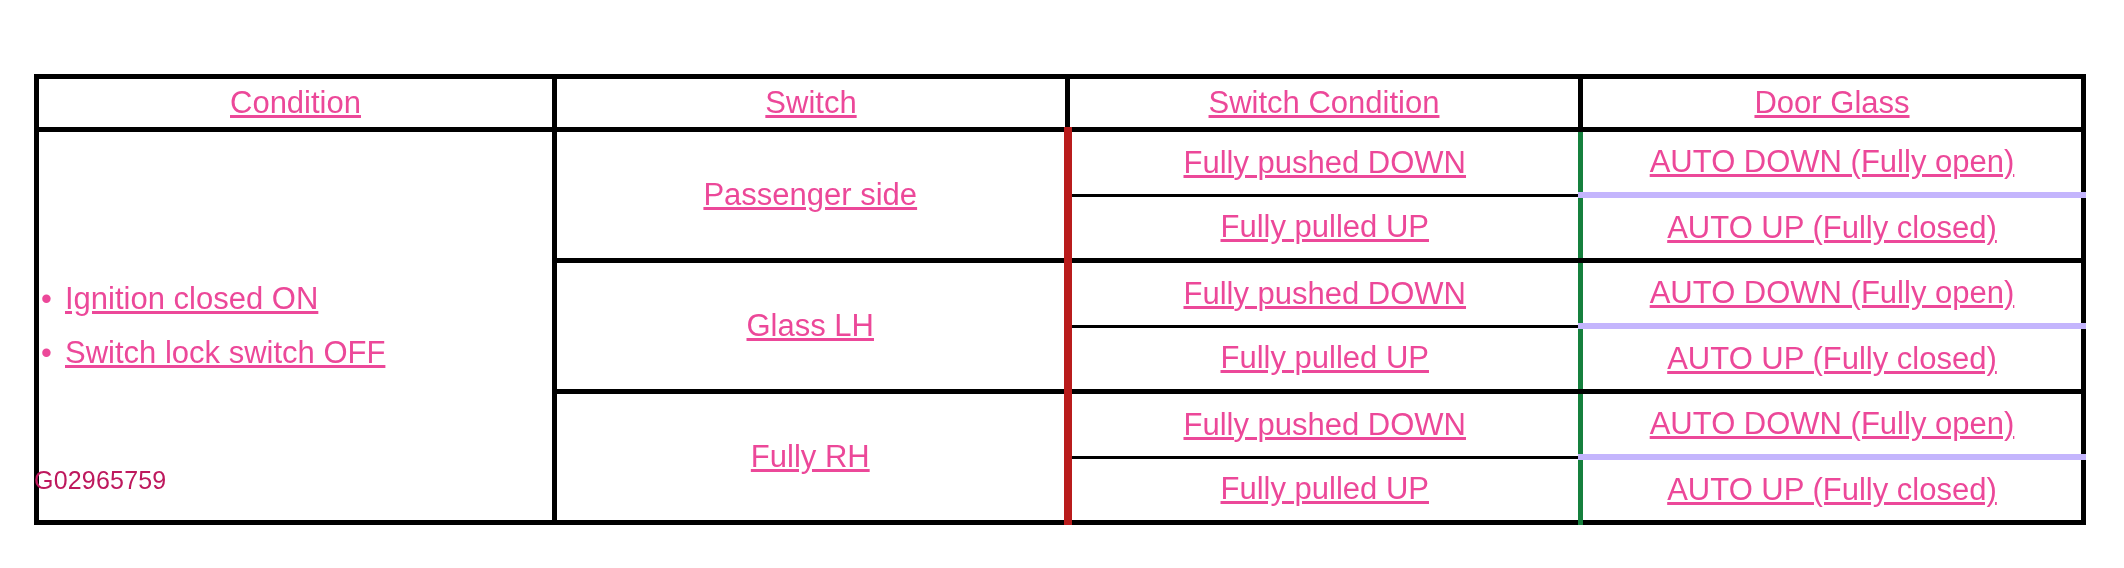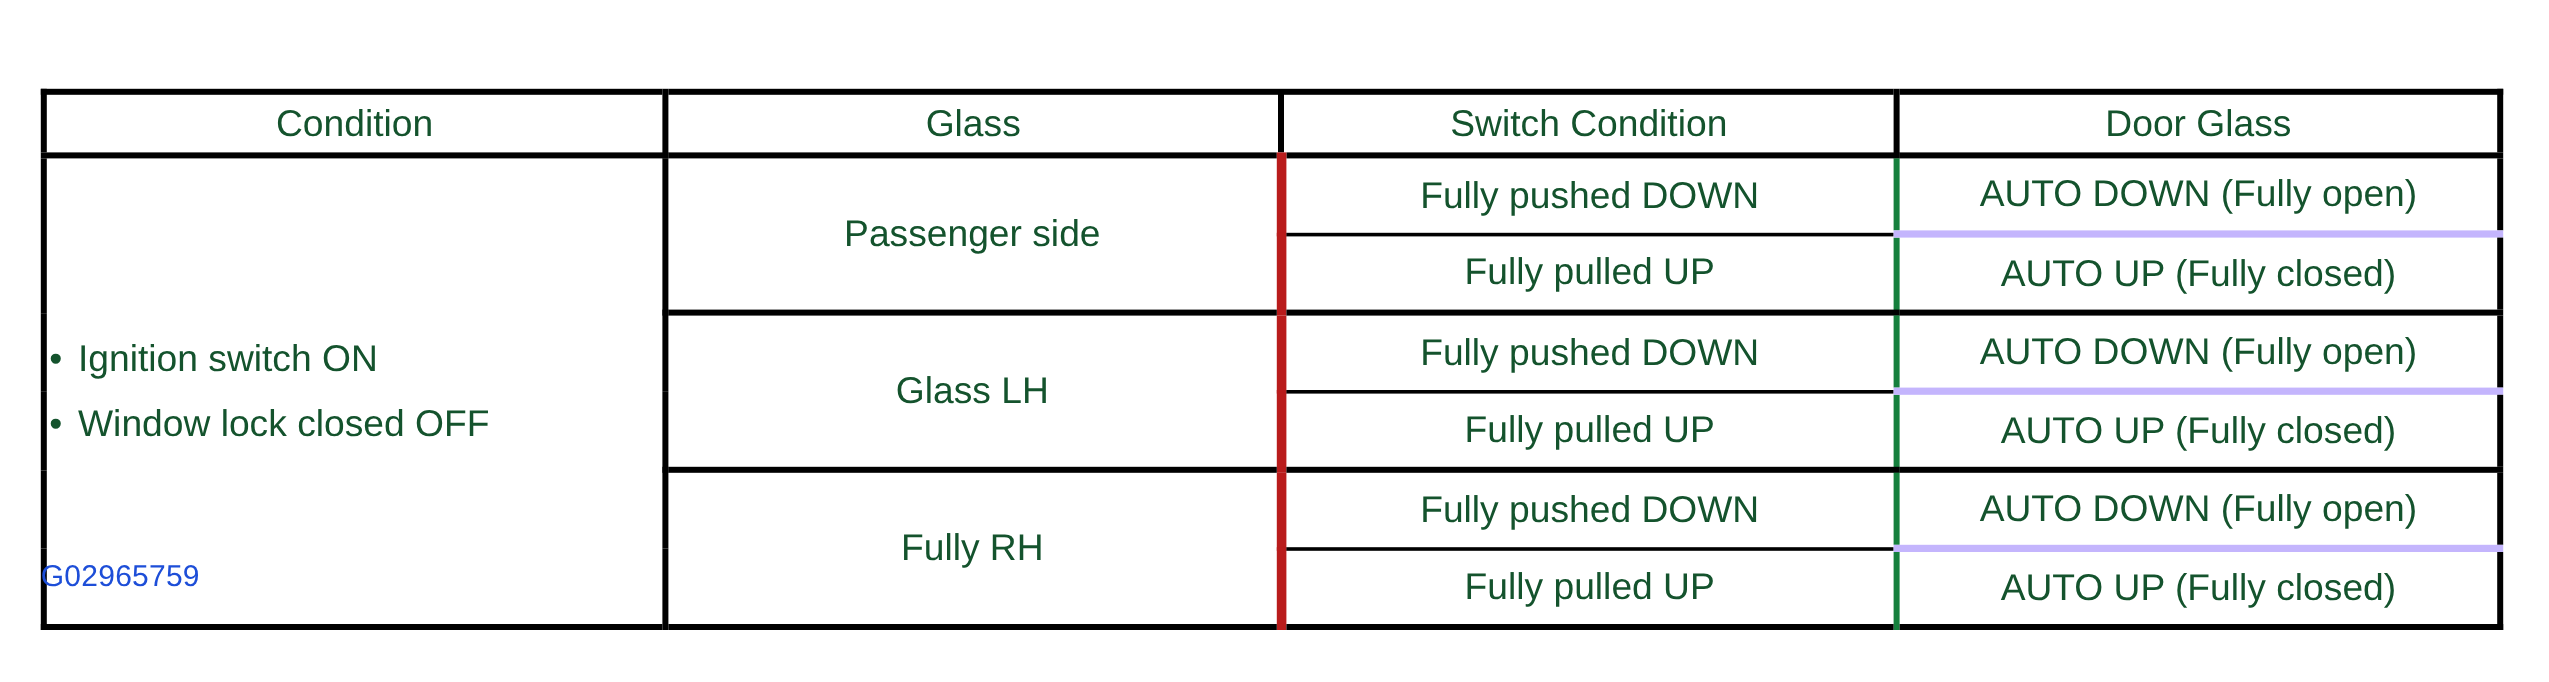--- a/index.html
+++ b/index.html
@@ -39,21 +39,22 @@
   table.spec td,
   table.spec th {
     background: #ffffff;
     padding: 0;
     margin: 0;
     vertical-align: middle;
     text-align: center;
     font-weight: normal;
     font-size: 31px;
     line-height: 1.24;
-    color: #14532d;
+    color: #ec4899;
+    text-decoration: underline;
   }
 
   
   table.spec {
     border-top: 5px solid #000;
     border-bottom: 5px solid #000;
     border-left: 5px solid #000;
     border-right: 5px solid #000;
   }
 
@@ -123,59 +124,59 @@
     left: 2px;
     top: 0;
   }
 
   .caption {
     position: absolute;
     left: 34px;
     top: 466px;
     font-size: 25px;
     letter-spacing: 0.2px;
-    color: #1d4ed8;
+    color: #be185d;
     font-family: "Liberation Sans", sans-serif;
   }
 </style>
 </head>
 <body>
 
 <div class="page">
 
   <div class="table-wrap">
     <table class="spec">
       <colgroup>
         <col class="c-condition">
         <col class="c-switch">
         <col class="c-operation">
         <col class="c-glass">
       </colgroup>
 
       <thead>
         <tr>
           <th class="hdr-cell">Condition</th>
-          <th class="hdr-cell">Glass</th>
+          <th class="hdr-cell">Switch</th>
           <th class="hdr-cell">Switch Condition</th>
           <th class="hdr-cell last">Door Glass</th>
         </tr>
       </thead>
 
       <tbody>
 
         <tr>
           <td class="cond-cell" rowspan="6">
             <ul class="cond-list">
               <li>
                 <span class="bullet">•</span>
-                <span>Ignition switch ON</span>
+                <span>Ignition closed ON</span>
               </li>
               <li>
                 <span class="bullet">•</span>
-                <span>Window lock closed OFF</span>
+                <span>Switch lock switch OFF</span>
               </li>
             </ul>
           </td>
           <td class="switch-cell" rowspan="2">Passenger side</td>
           <td class="op-cell">Fully pushed DOWN</td>
           <td class="glass-cell">AUTO DOWN (Fully open)</td>
         </tr>
         <tr class="group-end">
           <td class="op-cell">Fully pulled UP</td>
           <td class="glass-cell">AUTO UP (Fully closed)</td>

